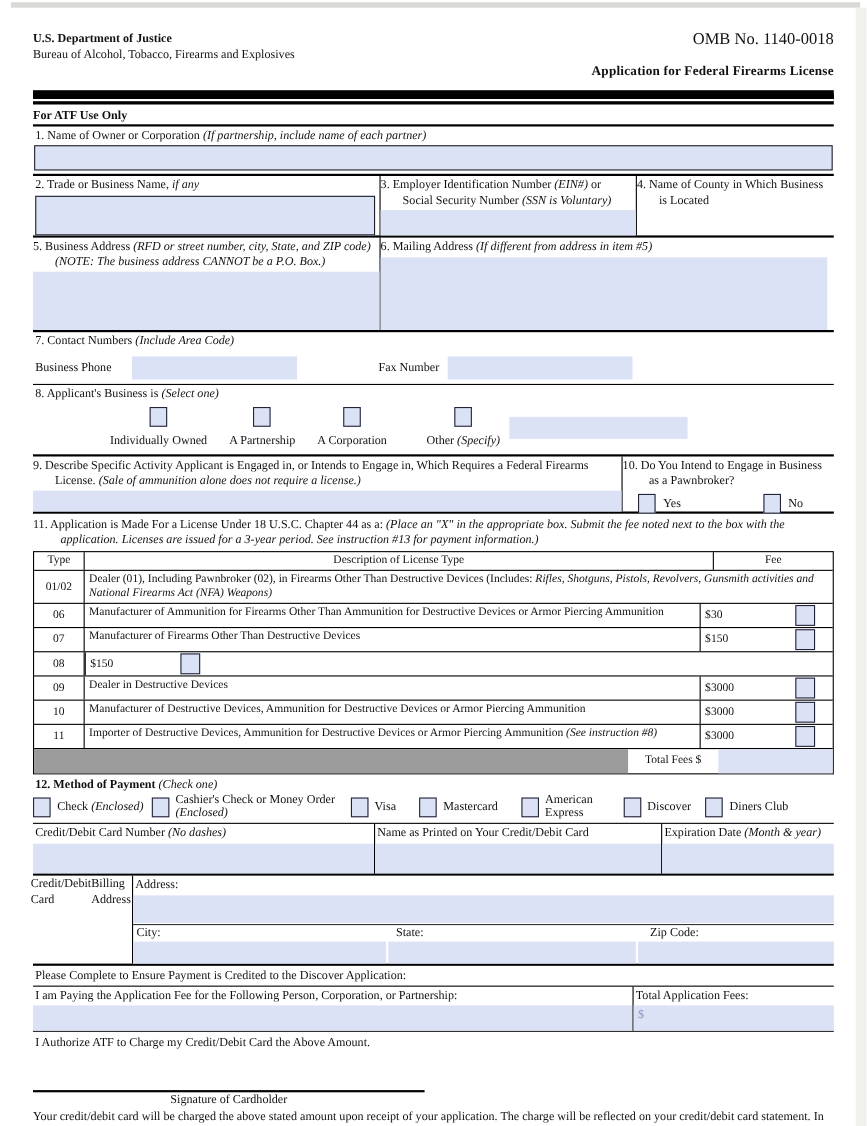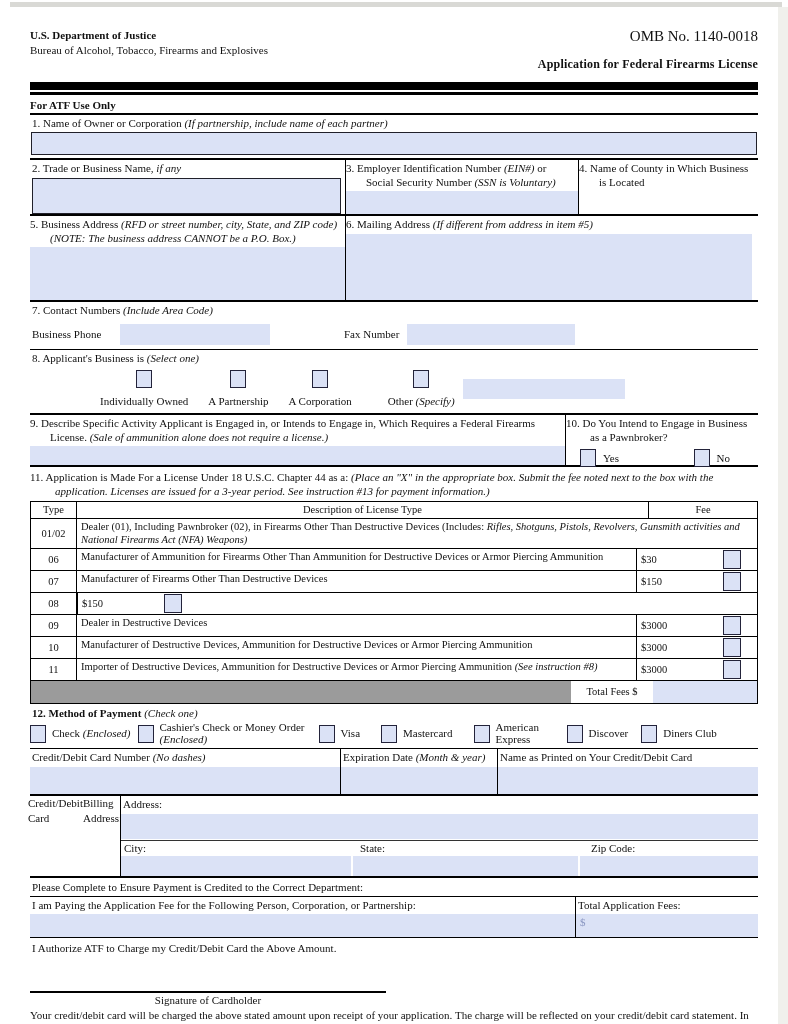--- a/index.html
+++ b/index.html
@@ -343,26 +343,26 @@
           <span class="cb"></span>
           <span>Diners Club</span>
         </span>
     </div>
 
     <div class="card-row">
       <div class="card-cell cc1">
         <div class="lbl"><span>Credit/Debit Card Number </span><span class="it">(No dashes)</span></div>
         <div class="field card-fill"></div>
       </div>
+      <div class="card-cell cc2">
+        <div class="lbl">Name as Printed on Your Credit/Debit Card</div>
+        <div class="field card-fill"></div>
+      </div>
       <div class="card-cell cc3">
         <div class="lbl"><span>Expiration Date </span><span class="it">(Month &amp; year)</span></div>
-        <div class="field card-fill"></div>
-      </div>
-      <div class="card-cell cc2">
-        <div class="lbl">Name as Printed on Your Credit/Debit Card</div>
         <div class="field card-fill"></div>
       </div>
     </div>
 
     <div class="billing">
       <div class="bill-lbl">
         <span>Credit/Debit Card</span>
         <span>Billing Address:</span>
       </div>
       <div class="bill-box">
@@ -374,21 +374,21 @@
           <div class="bz3">Zip Code:</div>
         </div>
         <div class="bill-csz-fill">
           <div class="field bz1"></div>
           <div class="field bz2"></div>
           <div class="field bz3"></div>
         </div>
       </div>
     </div>
 
-    <div class="please">Please Complete to Ensure Payment is Credited to the Correct Department:</div>
+    <div class="please">Please Complete to Ensure Payment is Credited to the Discover Application:</div>
 
     <div class="paying">
       <div class="paying-left">
         <div class="lbl">I am Paying the Application Fee for the Following Person, Corporation, or Partnership:</div>
         <div class="field"></div>
       </div>
       <div class="paying-right">
         <div class="lbl">Total Application Fees:</div>
         <div class="field"><span>$</span></div>
       </div>

